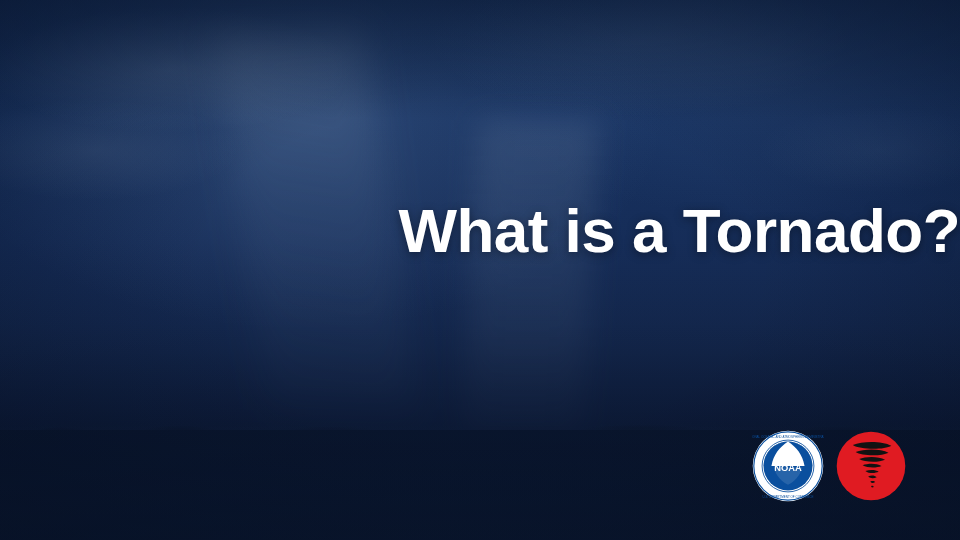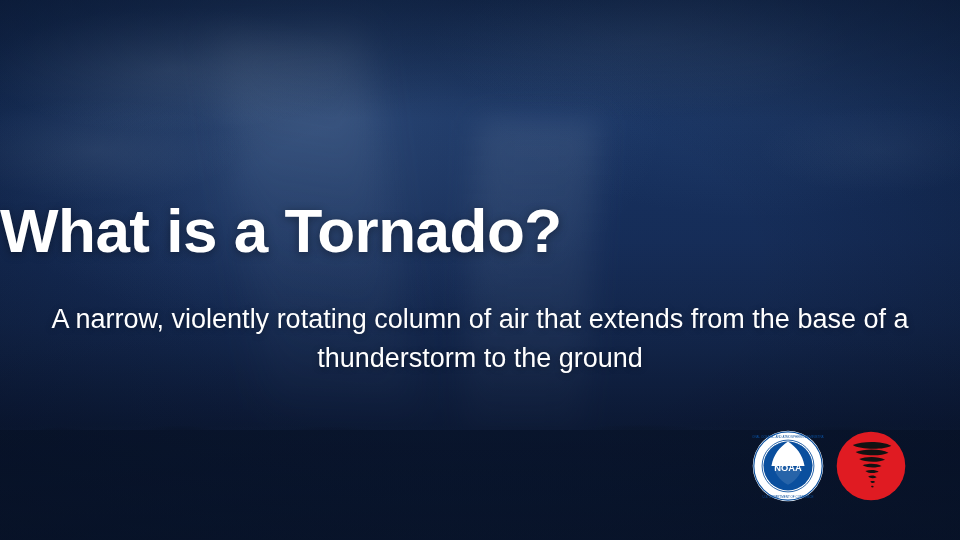--- a/index.html
+++ b/index.html
@@ -106,21 +106,21 @@
     left: 0;
     top: 0;
     width: 960px;
     height: 540px;
   }
   .title {
     position: absolute;
     left: 0;
     top: 198px;
     width: 960px;
-    text-align: left;
+    text-align: right;
     color: #ffffff;
     font-size: 62px;
     font-weight: bold;
     letter-spacing: -0.5px;
     line-height: 1.05;
     text-shadow: 0 2px 10px rgba(0,0,0,0.38);
   }
   .subtitle {
     position: absolute;
     left: 30px;
@@ -177,21 +177,20 @@
   <div class="bg-clouds"></div>
   <div class="bg-funnel2"></div>
   <div class="bg-funnel"></div>
   <div class="bg-treeline"></div>
   <div class="bg-horizon"></div>
   <div class="bg-ground"></div>
   <div class="bg-vignette"></div>
 
   <div class="content">
     <div class="title">What is a Tornado?</div>
-    <div class="subtitle">A narrow, violently rotating column of air that extends from the base of a thunderstorm to the ground</div>
 
     <div class="logos">
 
       <svg class="noaa-logo" viewBox="0 0 100 100">
         <circle cx="50" cy="50" r="49" fill="#ffffff"></circle>
         <circle cx="50" cy="50" r="47.5" fill="none" stroke="#0a4f9e" stroke-width="1.6"></circle>
         <circle cx="50" cy="50" r="36" fill="none" stroke="#0a4f9e" stroke-width="1.2"></circle>
         <circle cx="50" cy="50" r="34" fill="#0a4f9e"></circle>
         <path d="M16,50 a34,34 0 0,1 68,0 z" fill="#ffffff"></path>
         <path d="M50,16 C38,24 30,34 27,50 L16,50 A34,34 0 0,1 50,16 Z" fill="#0a4f9e"></path>

